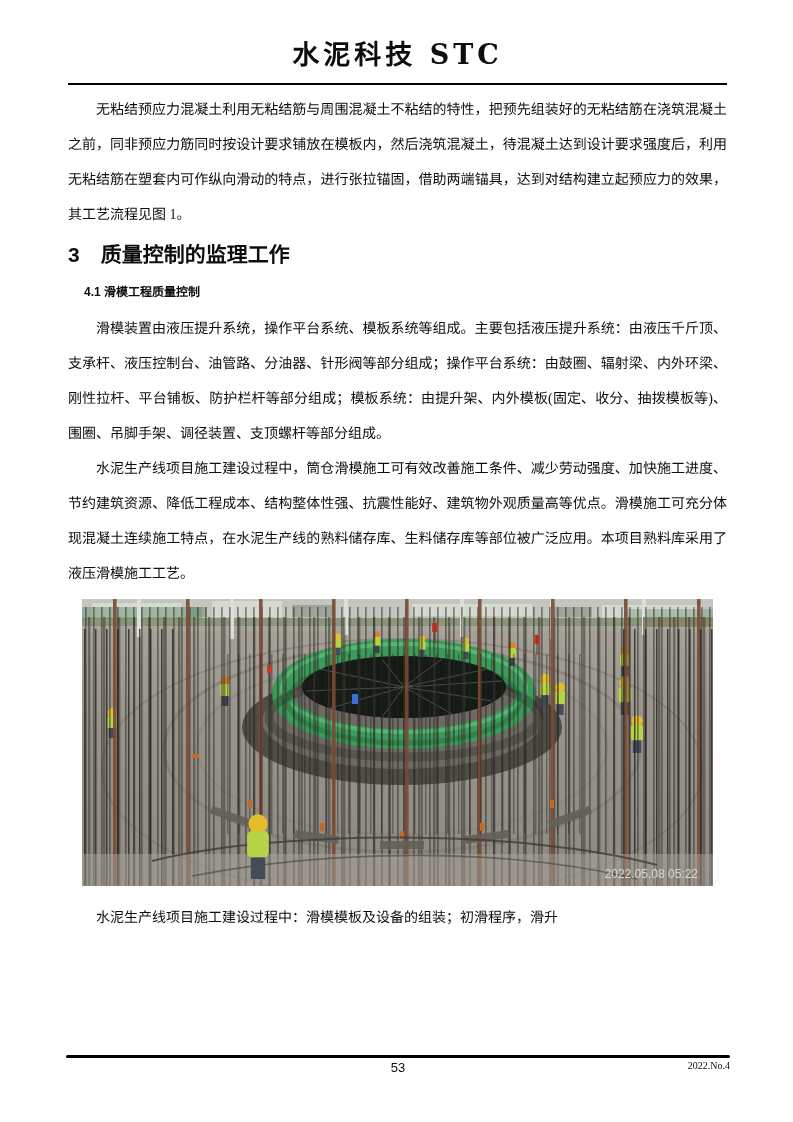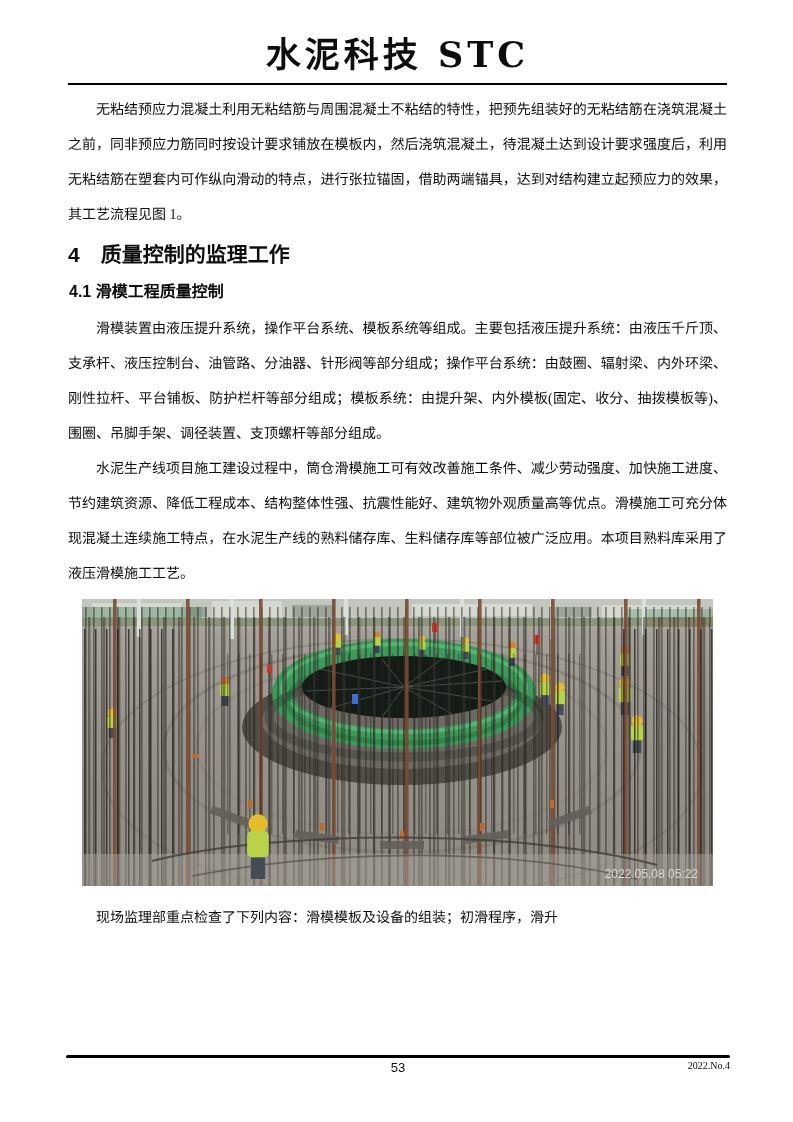--- a/index.html
+++ b/index.html
@@ -14,21 +14,21 @@
     box-sizing:border-box;
   }
   .content{
     position:absolute;
     left:68px;top:38px;
     width:659px;
   }
   .journal-title{
     margin:0;
     text-align:center;
-    font-size:35px;
+    font-size:27px;
     line-height:34px;
     font-weight:600;
     letter-spacing:4px;
     font-family:"DejaVu Serif","Liberation Serif",serif;
   }
   .header-rule{
     height:0;
     border:none;
     border-top:2px solid #000;
     margin:11px 0 7px 0;
@@ -42,22 +42,22 @@
     text-indent:2em;
   }
   h2.sec{
     margin:7px 0 0 0;
     font-size:21px;
     line-height:32px;
     font-weight:bold;
     font-family:"Liberation Sans","DejaVu Sans",sans-serif;
   }
   h3.subsec{
-    margin:6px 0 4px 1px;
-    font-size:16px;
+    margin:6px 0 4px 16px;
+    font-size:12px;
     line-height:30px;
     font-weight:bold;
     font-family:"Liberation Sans","DejaVu Sans",sans-serif;
   }
   figure.photo-fig{
     margin:8px 0 8px 14px;
     width:631px;height:287px;
     line-height:0;
   }
   figure.photo-fig svg{display:block;}
@@ -94,21 +94,21 @@
 <body>
 
 <div class="page">
   <div class="content">
 
     <h1 class="journal-title">水泥科技 STC</h1>
     <hr class="header-rule">
 
     <p class="body-par">无粘结预应力混凝土利用无粘结筋与周围混凝土不粘结的特性，把预先组装好的无粘结筋在浇筑混凝土之前，同非预应力筋同时按设计要求铺放在模板内，然后浇筑混凝土，待混凝土达到设计要求强度后，利用无粘结筋在塑套内可作纵向滑动的特点，进行张拉锚固，借助两端锚具，达到对结构建立起预应力的效果，其工艺流程见图 1。</p>
 
-    <h2 class="sec">4　质量控制的监理工作</h2>
+    <h2 class="sec">3　质量控制的监理工作</h2>
     <h3 class="subsec">4.1 滑模工程质量控制</h3>
 
     <p class="body-par">滑模装置由液压提升系统，操作平台系统、模板系统等组成。主要包括液压提升系统：由液压千斤顶、支承杆、液压控制台、油管路、分油器、针形阀等部分组成；操作平台系统：由鼓圈、辐射梁、内外环梁、刚性拉杆、平台铺板、防护栏杆等部分组成；模板系统：由提升架、内外模板(固定、收分、抽拨模板等)、围圈、吊脚手架、调径装置、支顶螺杆等部分组成。</p>
     <p class="body-par">水泥生产线项目施工建设过程中，筒仓滑模施工可有效改善施工条件、减少劳动强度、加快施工进度、节约建筑资源、降低工程成本、结构整体性强、抗震性能好、建筑物外观质量高等优点。滑模施工可充分体现混凝土连续施工特点，在水泥生产线的熟料储存库、生料储存库等部位被广泛应用。本项目熟料库采用了液压滑模施工工艺。</p>
 
     <figure class="photo-fig">
       <svg width="631" height="287" viewBox="0 0 631 287" xmlns="http://www.w3.org/2000/svg" role="img">
         <defs>
           <linearGradient id="bgGrad" x1="0" y1="0" x2="0" y2="1">
             <stop offset="0" stop-color="#bcc0b7"></stop>
@@ -252,21 +252,21 @@
         </g>
 
         <g>
           <use href="#wkY" transform="translate(176,256) scale(2.4)"></use>
         </g>
 
         <text x="616" y="279" text-anchor="end" font-family="Liberation Sans, DejaVu Sans, sans-serif" font-size="12" fill="#e8e6df" opacity="0.85">2022.05.08 05:22</text>
       </svg>
     </figure>
 
-    <p class="body-par after-photo">现场监理部重点检查了下列内容：滑模模板及设备的组装；初滑程序，滑升</p>
+    <p class="body-par after-photo">水泥生产线项目施工建设过程中：滑模模板及设备的组装；初滑程序，滑升</p>
   </div>
 
   <div class="footer">
     <div class="footer-rule"></div>
     <div class="footer-row">
       <span class="page-number">53</span>
       <span class="issue-number">2022.No.4</span>
     </div>
   </div>
 </div>

